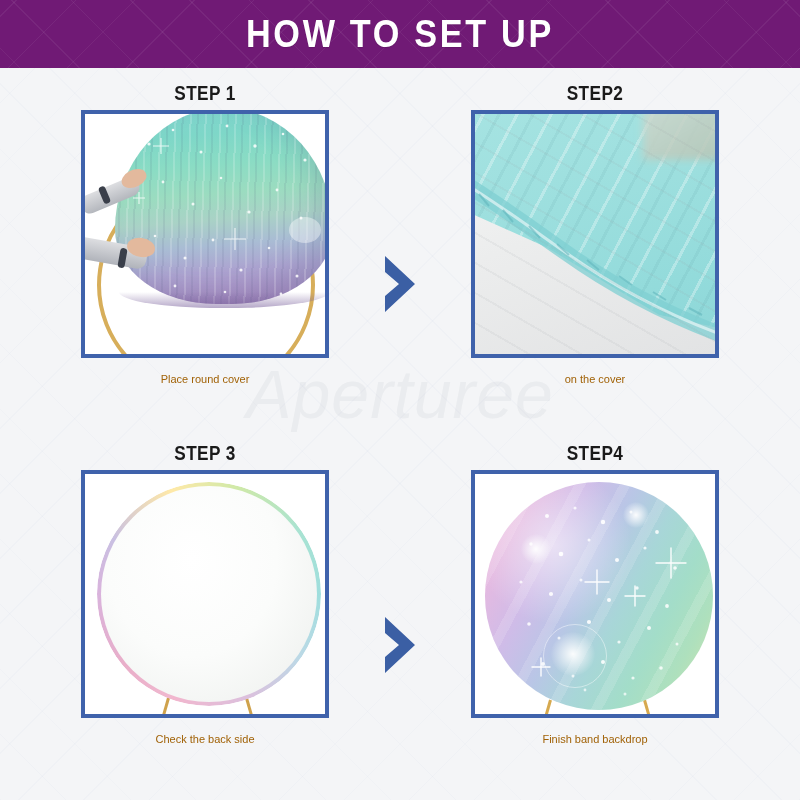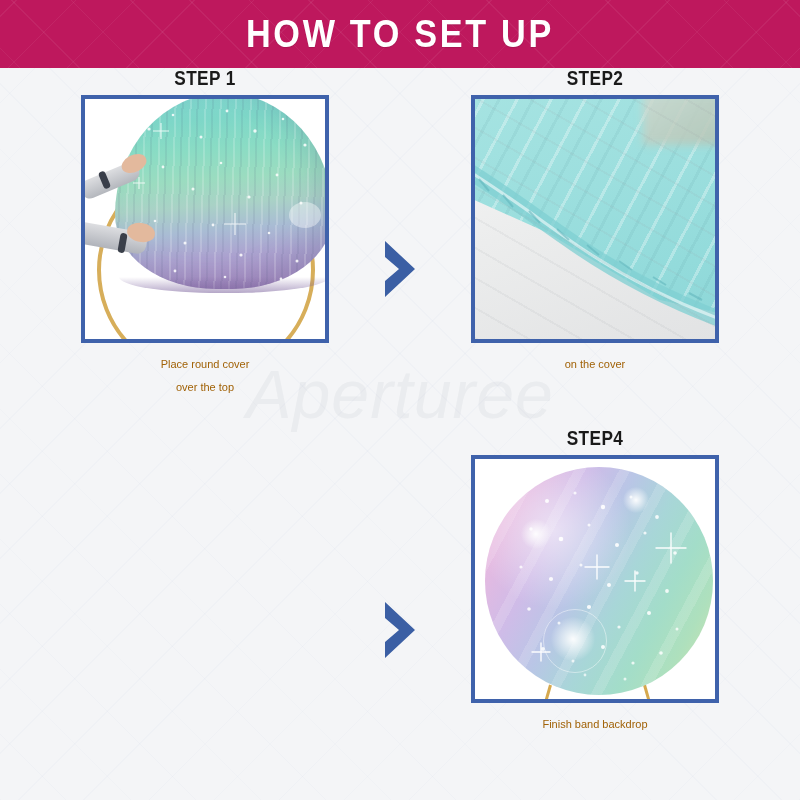--- a/index.html
+++ b/index.html
@@ -15,21 +15,21 @@
     overflow: hidden;
     position: relative;
   }
 
   
   .header-banner {
     position: absolute;
     left: 0; top: 0;
     width: 800px;
     height: 68px;
-    background: #be185d;
+    background: #701a75;
     overflow: hidden;
   }
   .header-pattern {
     position: absolute;
     inset: -20px;
     background-image:
       repeating-linear-gradient(45deg,
         rgba(255,255,255,0.055) 0px,
         rgba(255,255,255,0.055) 1px,
         rgba(255,255,255,0) 1px,
@@ -87,21 +87,21 @@
     color: rgba(170,175,185,0.13);
     letter-spacing: 1px;
     pointer-events: none;
     user-select: none;
     white-space: nowrap;
   }
 
   
   .steps-grid {
     position: absolute;
-    left: 0; top: 53px;
+    left: 0; top: 68px;
     width: 800px; height: 540px;
   }
   .step-cell { position: absolute; }
   .step-cell.c1 { left: 40px;  top: 12px; width: 330px; height: 350px; }
   .step-cell.c2 { left: 430px; top: 12px; width: 330px; height: 350px; }
   .step-cell.c3 { left: 40px;  top: 372px; width: 330px; height: 350px; }
   .step-cell.c4 { left: 430px; top: 372px; width: 330px; height: 350px; }
 
   .step-label {
     text-align: center;
@@ -436,21 +436,20 @@
         <div class="p1-arm a1"></div>
         <div class="p1-arm a2"></div>
         <div class="p1-cuff c1"></div>
         <div class="p1-cuff c2"></div>
         <div class="p1-hand h1"></div>
         <div class="p1-hand h2"></div>
       </div>
     </div>
     <div class="step-caption">
       <div>Place round cover</div>
-      <div>over the top</div>
     </div>
   </div>
 
   <div class="step-cell c2">
     <div class="step-label">STEP2</div>
     <div class="photo-frame">
       <div class="photo-inner">
         <div class="p2-white"></div>
         <div class="p2-teal"></div>
         <div class="p2-folds"></div>
@@ -473,20 +472,35 @@
           </g>
         </svg>
         <div class="p2-wrinkles"></div>
       </div>
     </div>
     <div class="step-caption">
       <div>on the cover</div>
     </div>
   </div>
 
+  <div class="step-cell c3">
+    <div class="step-label">STEP 3</div>
+    <div class="photo-frame">
+      <div class="photo-inner">
+        <div class="p3-leg l1"></div>
+        <div class="p3-leg l2"></div>
+        <div class="p3-rim"></div>
+        <div class="p3-disc"></div>
+      </div>
+    </div>
+    <div class="step-caption">
+      <div>Check the back side</div>
+      <div></div>
+    </div>
+  </div>
 
   <div class="step-cell c4">
     <div class="step-label">STEP4</div>
     <div class="photo-frame">
       <div class="photo-inner">
         <div class="p4-leg l1"></div>
         <div class="p4-leg l2"></div>
         <div class="p4-disc">
           <div class="p4-sheen"></div>
           <svg class="spark" style="left:0;top:0;width:100%;height:100%" viewBox="0 0 228 228">

